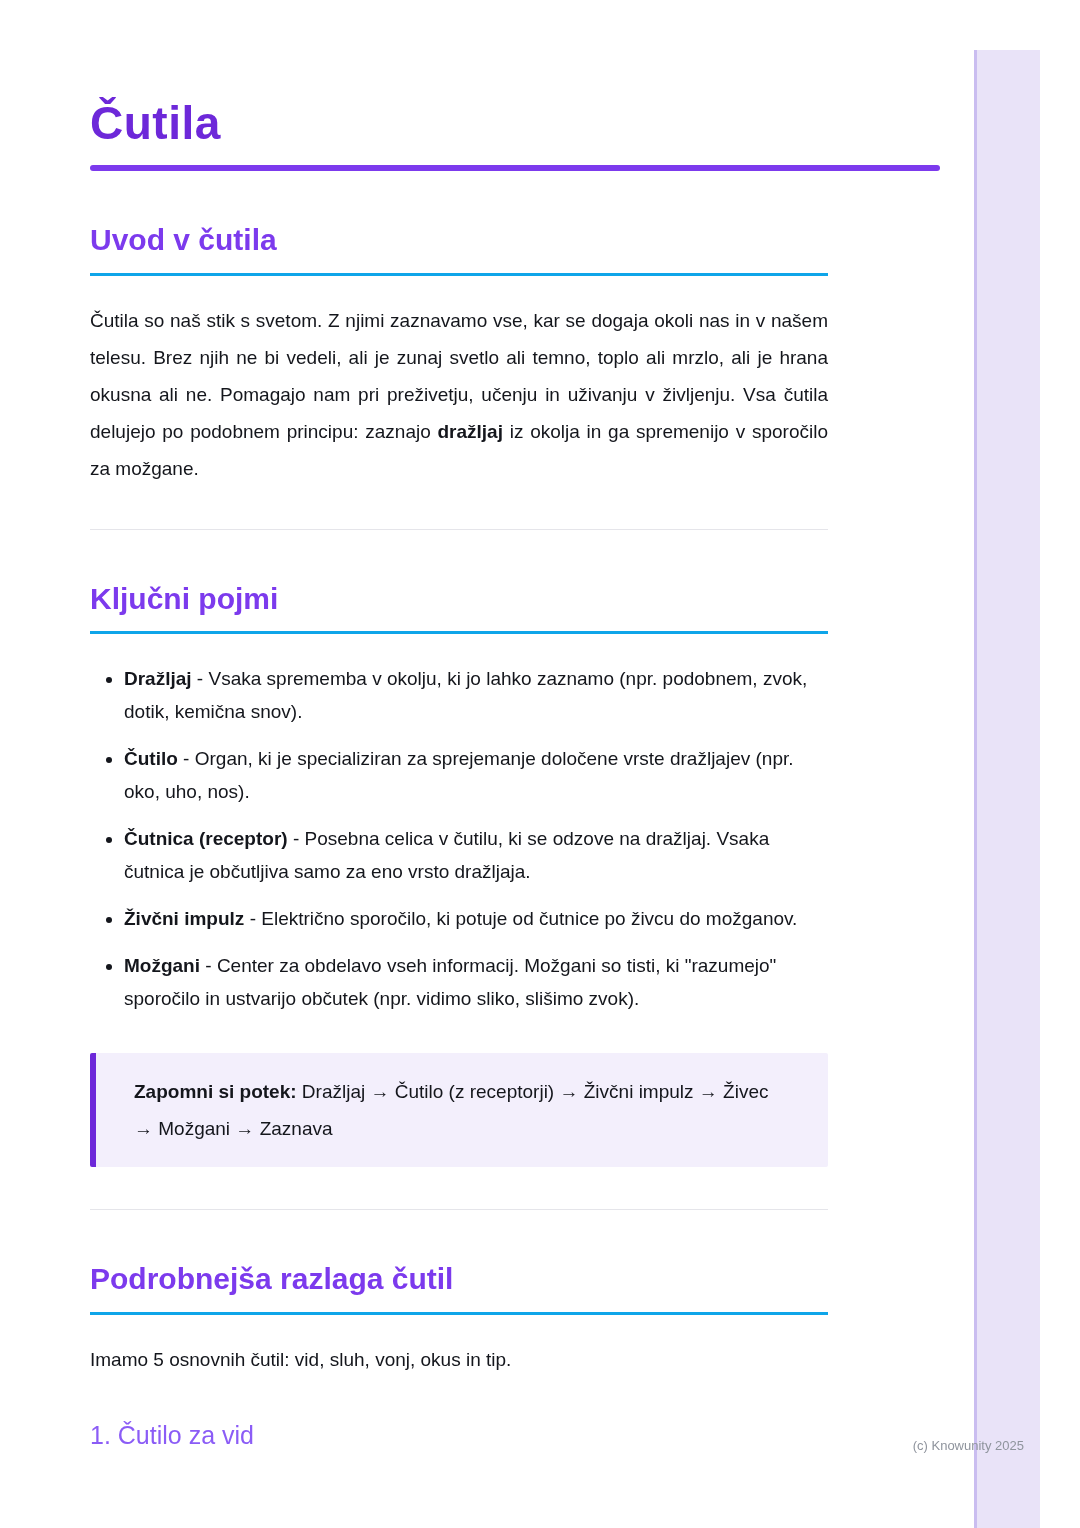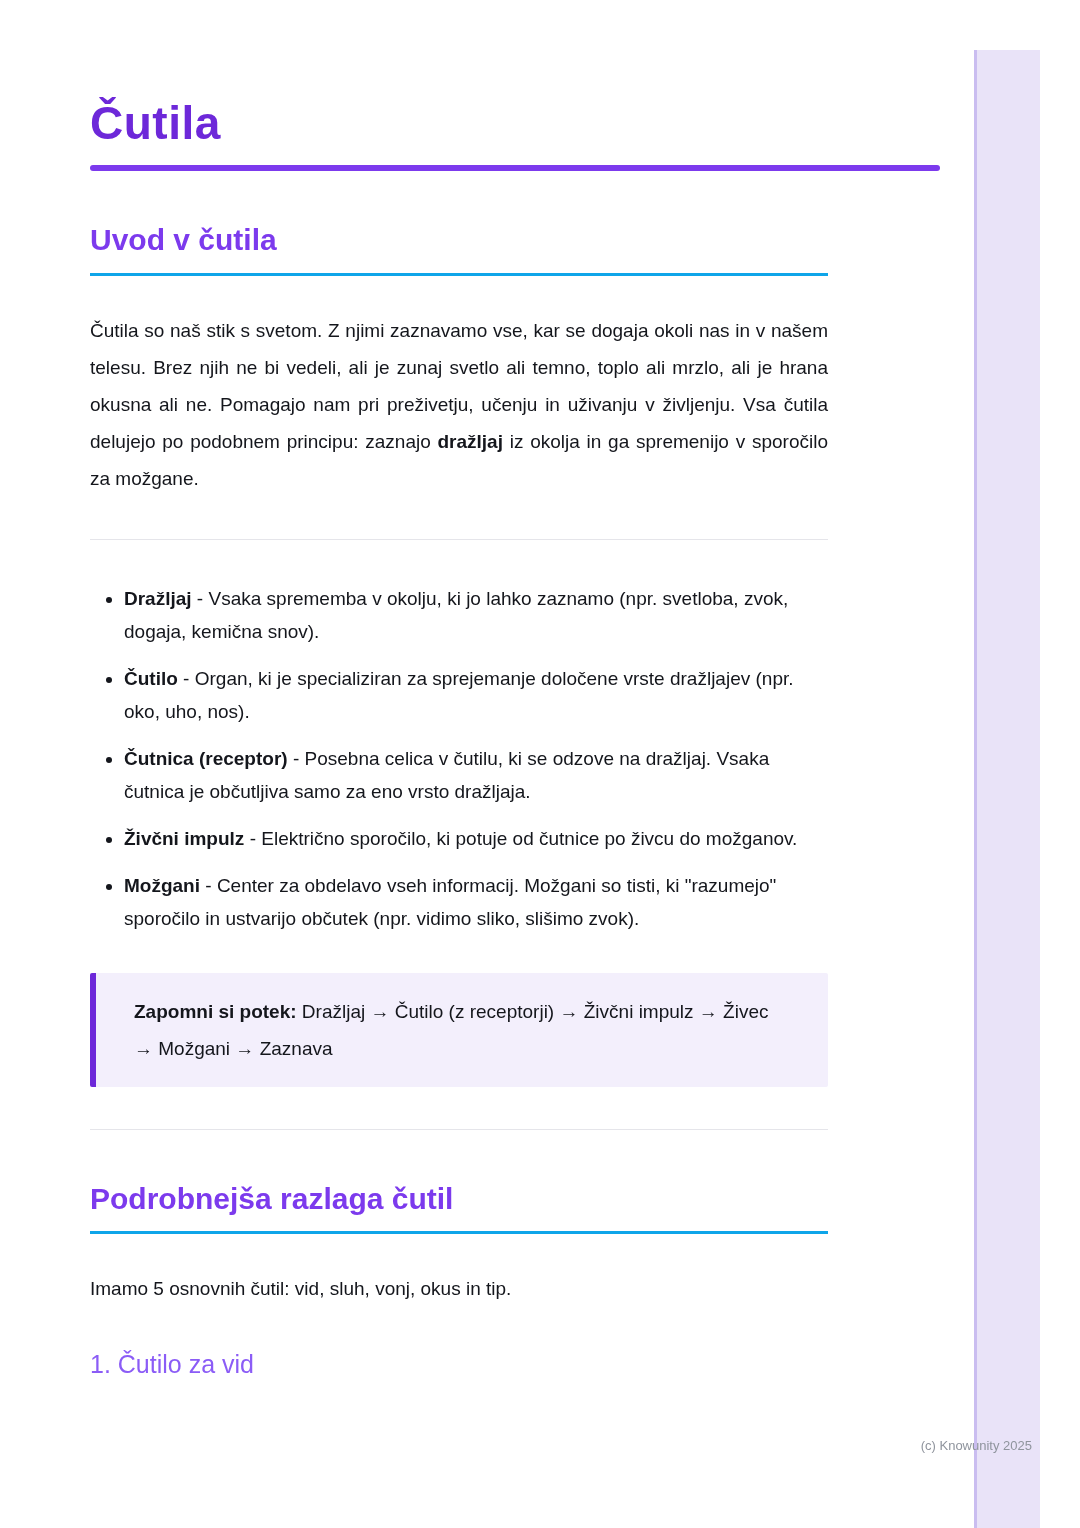--- a/index.html
+++ b/index.html
@@ -48,21 +48,21 @@
   h3.subsection-heading {
     font-size: 25px;
     line-height: 1.25;
     font-weight: 400;
     color: #8b5cf6;
     margin: 42px 0 20px 0;
   }
   p.body-text {
     font-size: 19px;
     line-height: 37px;
-    margin: 36px 0;
+    margin: 26px 0;
   }
   p.justify { text-align: justify; }
   hr.divider {
     border: none;
     border-top: 1px solid #e5e5ea;
     margin: 42px 0;
   }
   ul.concept-list {
     margin: 28px 0 0 0;
     padding-left: 34px;
@@ -94,21 +94,21 @@
     top: 50px;
     right: 40px;
     width: 63px;
     height: 1478px;
     background: #e9e3f8;
     border-left: 3px solid #cabdf0;
   }
   .footer-credit {
     position: absolute;
     top: 1438px;
-    right: 48px;
+    right: 56px;
     font-size: 13px;
     color: #8f949d;
     white-space: nowrap;
   }
 </style>
 </head>
 <body>
 
 <main class="content">
 
@@ -116,22 +116,23 @@
   <div class="title-rule"></div>
 
   <section>
     <h2 class="section-heading">Uvod v čutila</h2>
     <p class="body-text justify"><span>Čutila so naš stik s svetom. Z njimi zaznavamo vse, kar se dogaja okoli nas in v našem telesu. Brez njih ne bi vedeli, ali je zunaj svetlo ali temno, toplo ali mrzlo, ali je hrana okusna ali ne. Pomagajo nam pri preživetju, učenju in uživanju v življenju. Vsa čutila delujejo po podobnem principu: zaznajo </span><strong>dražljaj</strong><span> iz okolja in ga spremenijo v sporočilo za možgane.</span></p>
   </section>
 
   <hr class="divider">
 
   <section>
+    <h2 class="section-heading">Ključni pojmi</h2>
     <ul class="concept-list">
-      <li><strong>Dražljaj</strong><span> - Vsaka sprememba v okolju, ki jo lahko zaznamo (npr. svetloba, zvok, dogaja, kemična snov).</span></li>
+      <li><strong>Dražljaj</strong><span> - Vsaka sprememba v okolju, ki jo lahko zaznamo (npr. podobnem, zvok, dotik, kemična snov).</span></li>
       <li><strong>Čutilo</strong><span> - Organ, ki je specializiran za sprejemanje določene vrste dražljajev (npr. oko, uho, nos).</span></li>
       <li><strong>Čutnica (receptor)</strong><span> - Posebna celica v čutilu, ki se odzove na dražljaj. Vsaka čutnica je občutljiva samo za eno vrsto dražljaja.</span></li>
       <li><strong>Živčni impulz</strong><span> - Električno sporočilo, ki potuje od čutnice po živcu do možganov.</span></li>
       <li><strong>Možgani</strong><span> - Center za obdelavo vseh informacij. Možgani so tisti, ki "razumejo" sporočilo in ustvarijo občutek (npr. vidimo sliko, slišimo zvok).</span></li>
     </ul>
 
     <div class="callout">
       <p><strong>Zapomni si potek:</strong><span> Dražljaj → Čutilo (z receptorji) → Živčni impulz → Živec → Možgani → Zaznava</span></p>
     </div>
   </section>

